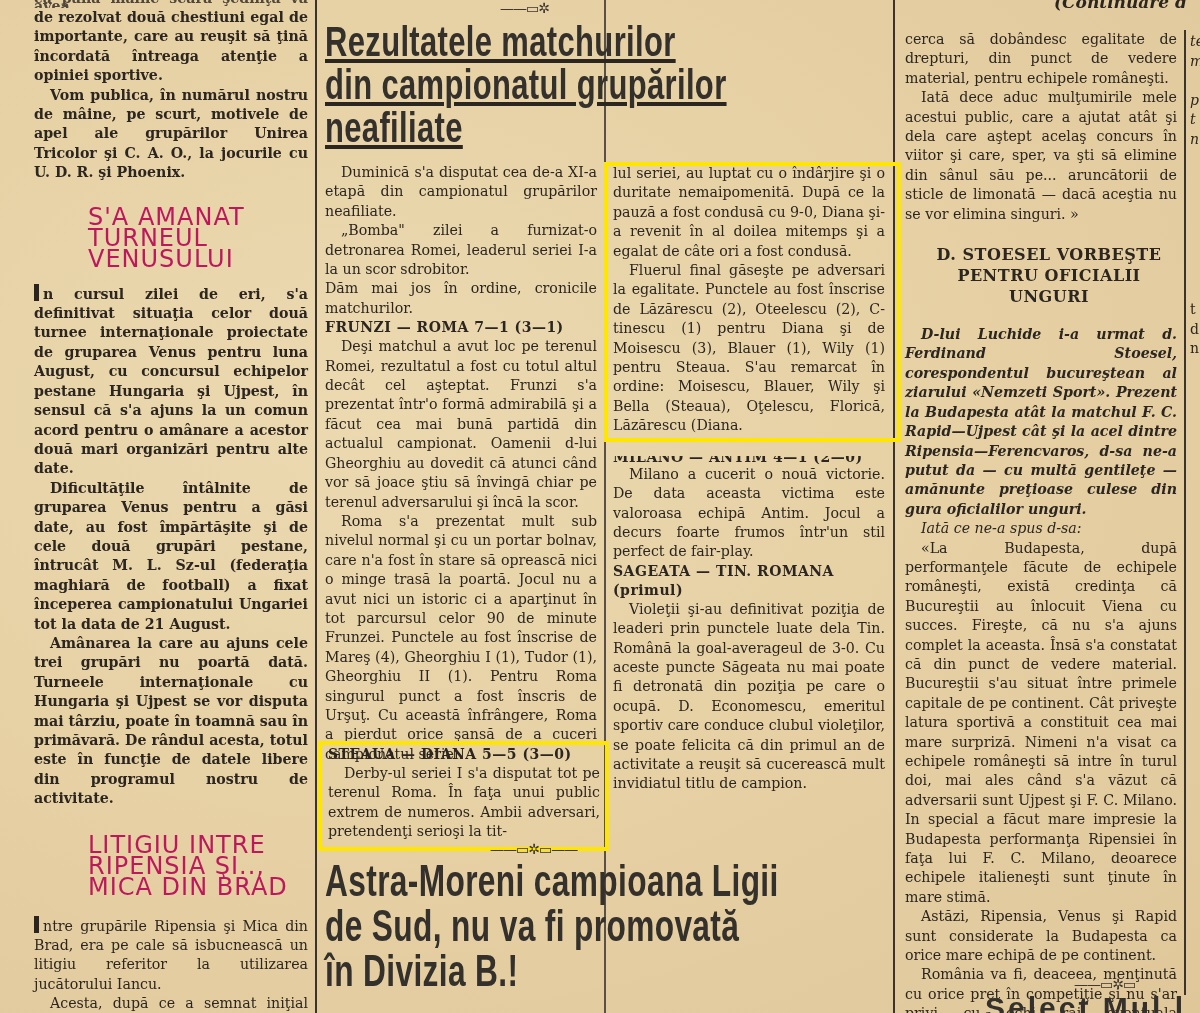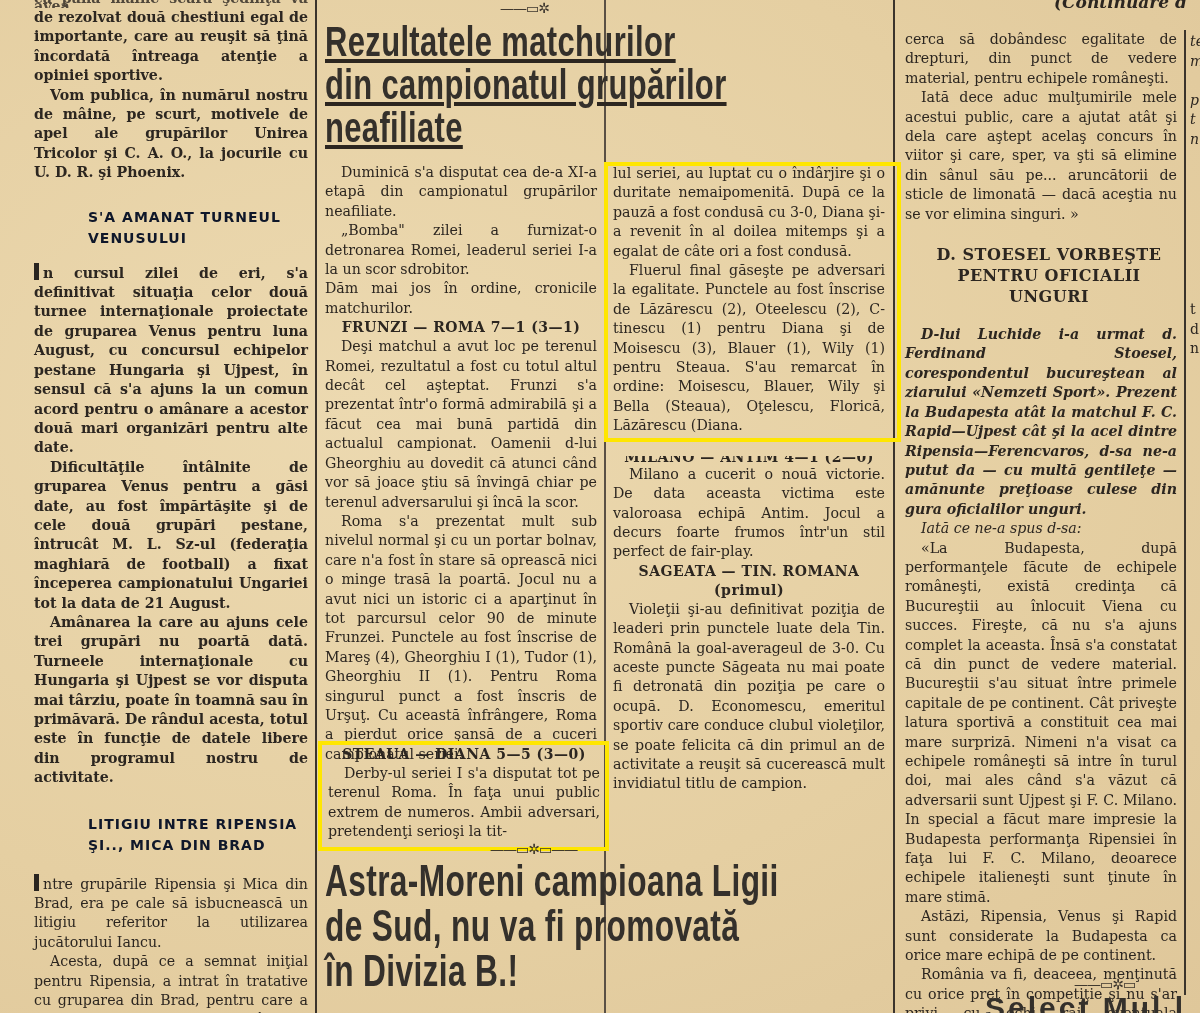--- a/index.html
+++ b/index.html
@@ -8,24 +8,24 @@
     background:#e8d3a8;
     background-image: radial-gradient(ellipse at 30% 40%, #ecd9b0 0%, #e5cfa2 60%, #dfc79a 100%);
     color:#2c2620;
     font-family:"DejaVu Serif", serif;
   }
   .col { position:absolute; top:0; }
   .p { margin:0; font-size:14.2px; line-height:19.4px; text-align:justify; }
   .p.bold { font-weight:bold; }
   .p.indent { text-indent:16px; }
   .rule { position:absolute; background:#3b342c; }
-  .sans-head { font-family:"DejaVu Sans", sans-serif; font-weight:bold; font-size:14px; line-height:21px; letter-spacing:1px; color:#0f172a; }
+  .sans-head { font-family:"DejaVu Sans", sans-serif; font-weight:normal; font-size:24px; line-height:21px; letter-spacing:1px; color:#be185d; }
   .big-head { font-family:"Liberation Sans", sans-serif; font-weight:bold; font-size:43px; line-height:43px; color:#34302b; transform:scaleX(0.72); transform-origin:left top; white-space:nowrap; letter-spacing:0.5px; }
   .big-head2 { font-family:"Liberation Sans", sans-serif; font-weight:bold; font-size:44px; line-height:45px; color:#34302b; transform:scaleX(0.72); transform-origin:left top; white-space:nowrap; letter-spacing:0.5px; }
-  .sub { font-weight:bold; text-align:center; font-size:14px; line-height:19px; letter-spacing:0.5px; margin:0; }
+  .sub { font-weight:bold; font-size:14px; line-height:19px; letter-spacing:0.5px; margin:0; }
   .hl { position:absolute; border:4px solid #ffe600; box-sizing:border-box; pointer-events:none; }
   .dropcap { display:inline-block; width:5px; height:17px; background:#2a2520; vertical-align:-2px; margin-right:4px; }
   .serif-head { font-family:"DejaVu Serif", serif; font-weight:bold; font-size:16px; line-height:21px; letter-spacing:0.5px; }
   .italic { font-style:italic; }
   .orn { position:absolute; font-size:14px; color:#3b342c; white-space:nowrap; letter-spacing:-1px; }
   .frag { position:absolute; font-size:14px; line-height:19.4px; white-space:pre; }
 </style>
 </head>
 <body>
 
@@ -72,21 +72,21 @@
 <div class="hl" style="left:318px; top:741px; width:291px; height:110px;"></div>
 
 <div class="orn" style="left:490px; top:841px;">——▭✲▭——</div>
 <div class="col" style="left:325px; top:858px; width:500px;">
   <div class="big-head2">Astra-Moreni campioana Ligii</div>
   <div class="big-head2">de Sud, nu va fi promovată</div>
   <div class="big-head2">în Divizia B.!</div>
 </div>
 
 <div class="col" style="left:613px; width:272px; top:164px;">
-  <p class="p">lul seriei, au luptat cu o îndârjire şi o duritate nemaipomenită. După ce la pauză a fost condusă cu 3-0, Diana şi-a revenit în al doilea mitemps şi a egalat de câte ori a fost condusă.</p>
+  <p class="p">lul seriei, au luptat cu o îndârjire şi o duritate nemaipomenită. După ce la pauză a fost condusă cu 9-0, Diana şi-a revenit în al doilea mitemps şi a egalat de câte ori a fost condusă.</p>
   <p class="p indent">Fluerul final găseşte pe adversari la egalitate. Punctele au fost înscrise de Lăzărescu (2), Oteelescu (2), C-tinescu (1) pentru Diana şi de Moisescu (3), Blauer (1), Wily (1) pentru Steaua. S'au remarcat în ordine: Moisescu, Blauer, Wily şi Bella (Steaua), Oţelescu, Florică, Lăzărescu (Diana.</p>
   <p class="sub" style="height:9px; overflow:hidden; line-height:2px; margin-top:20px;">MILANO — ANTIM 4—1 (2—0)</p>
   <p class="p indent">Milano a cucerit o nouă victorie. De data aceasta victima este valoroasa echipă Antim. Jocul a decurs foarte frumos într'un stil perfect de fair-play.</p>
   <p class="sub">SAGEATA — TIN. ROMANA</p>
   <p class="sub">(primul)</p>
   <p class="p indent">Violeţii şi-au definitivat poziţia de leaderi prin punctele luate dela Tin. Română la goal-averageul de 3-0. Cu aceste puncte Săgeata nu mai poate fi detronată din poziţia pe care o ocupă. D. Economescu, emeritul sportiv care conduce clubul violeţilor, se poate felicita că din primul an de activitate a reuşit să cucerească mult invidiatul titlu de campion.</p>
 </div>
 <div class="hl" style="left:604px; top:162px; width:297px; height:280px;"></div>
 
 <div class="frag italic" style="left:1054px; top:-7px; font-weight:bold; font-size:17px;">(Continuare d</div>

